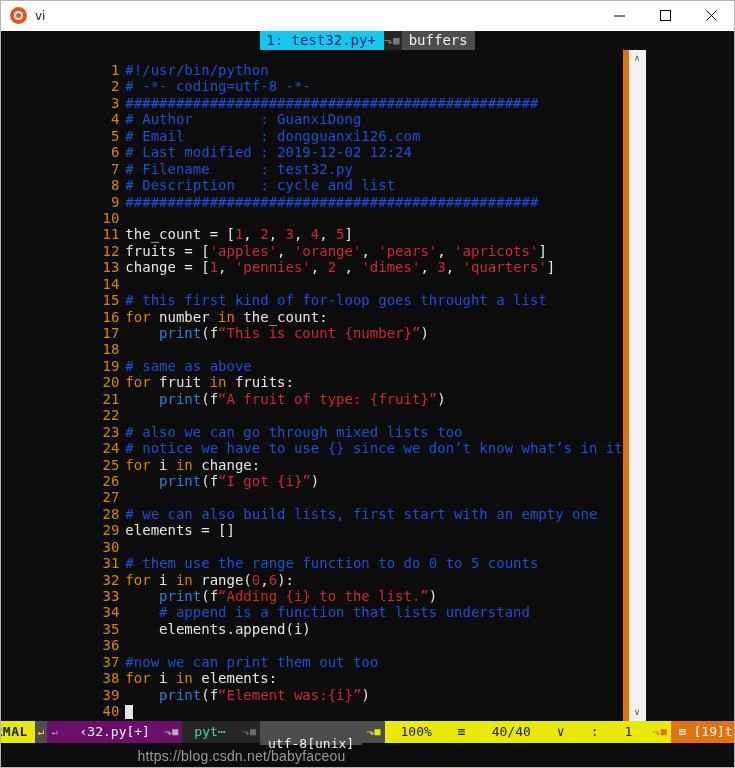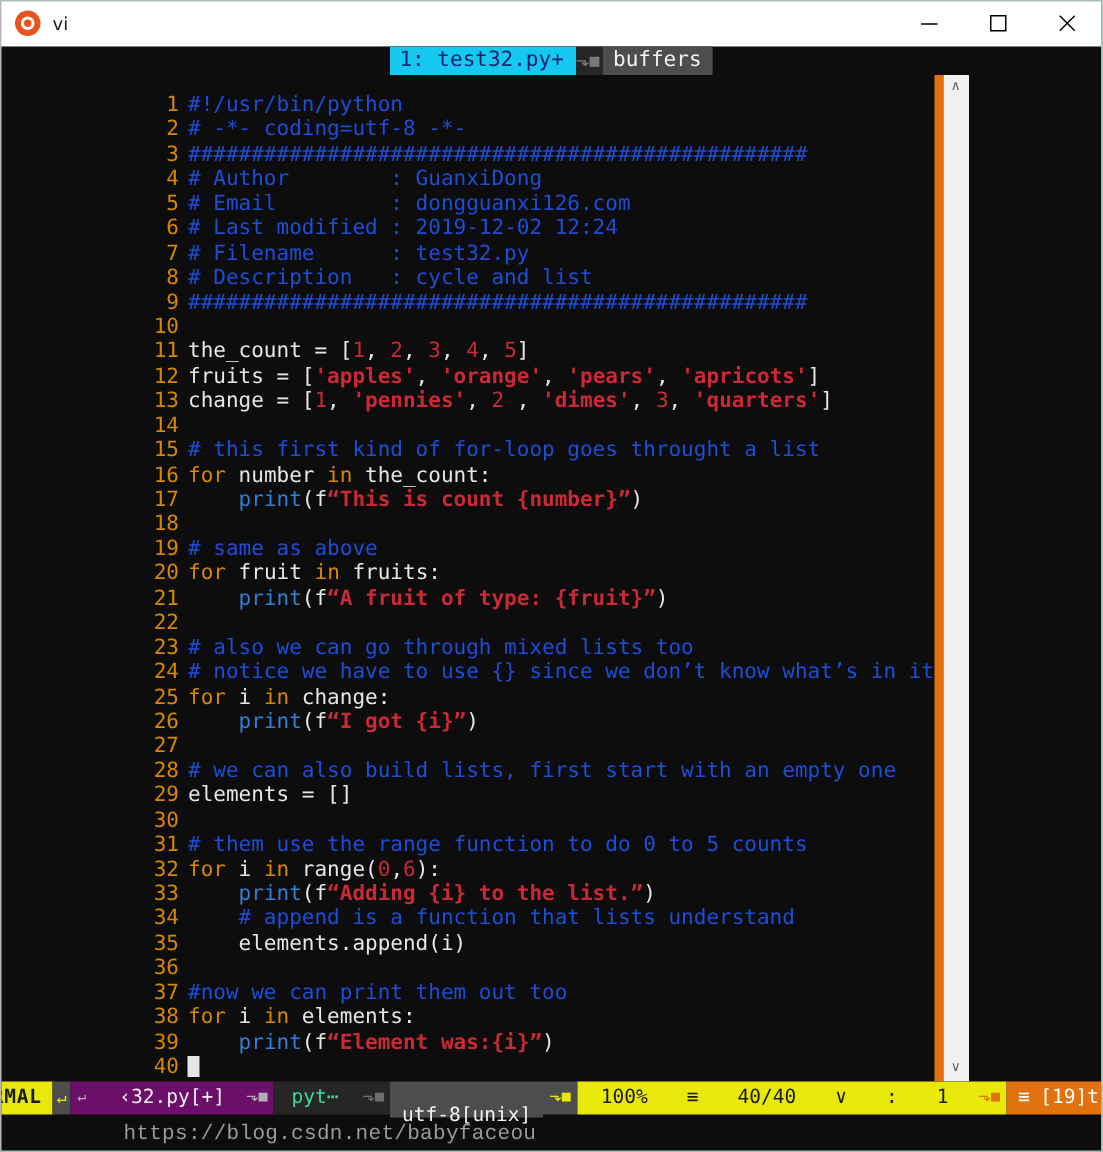--- a/index.html
+++ b/index.html
@@ -12,21 +12,21 @@
     height: 768px;
     overflow: hidden;
     font-family: "DejaVu Sans Mono", "Liberation Mono", monospace;
   }
 
   
   .window {
     position: relative;
     width: 735px;
     height: 768px;
-    background: #86efac;
+    background: #000000;
     box-sizing: border-box;
     border: 1px solid #b4b4b4;
     display: flex;
     flex-direction: column;
   }
 
   .titlebar {
     height: 29px;
     min-height: 29px;
     background: #ffffff;
@@ -162,21 +162,21 @@
     color: #2f5fc0;
     display: inline-block;
     width: 30px;
     text-align: right;
     margin-right: 6px;
   }
   .c-comment { color: #1d4ed8; }
   .c-plain   { color: #e6e6e6; }
   .c-kw      { color: #d78700; }
   .c-fn      { color: #2f7fd6; }
-  .c-str     { color: #cc2936; font-weight: bold; }
+  .c-str     { color: #cc2936; }
   .c-num     { color: #cc2936; }
 
   .cursor-block {
     display: inline-block;
     width: 8px;
     height: 14px;
     background: #e6e6e6;
     vertical-align: -3px;
   }
 
@@ -283,23 +283,23 @@
     padding: 0 8px;
     flex: 1;
     display: flex;
     align-items: center;
     gap: 7px;
   }
 
   
   .watermark {
     position: absolute;
-    right: 10px;
+    right: 22px;
     bottom: 3px;
-    font-family: Liberation Mono, monospace;
+    font-family: Liberation Sans, sans-serif;
     font-size: 14px;
     color: #9a9a9a;
     letter-spacing: 0.2px;
     pointer-events: none;
   }
   .bottom-fill {
     height: 24px;
     min-height: 24px;
     background: #0d0d0d;
     position: relative;

